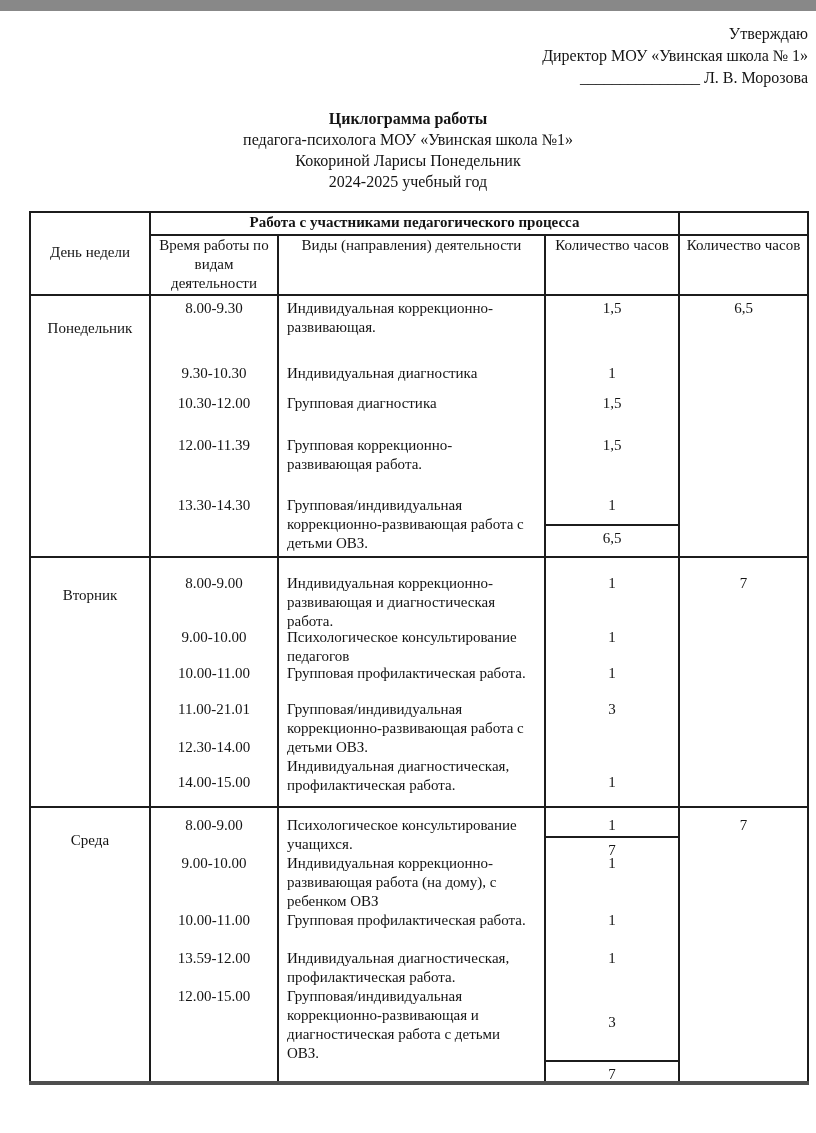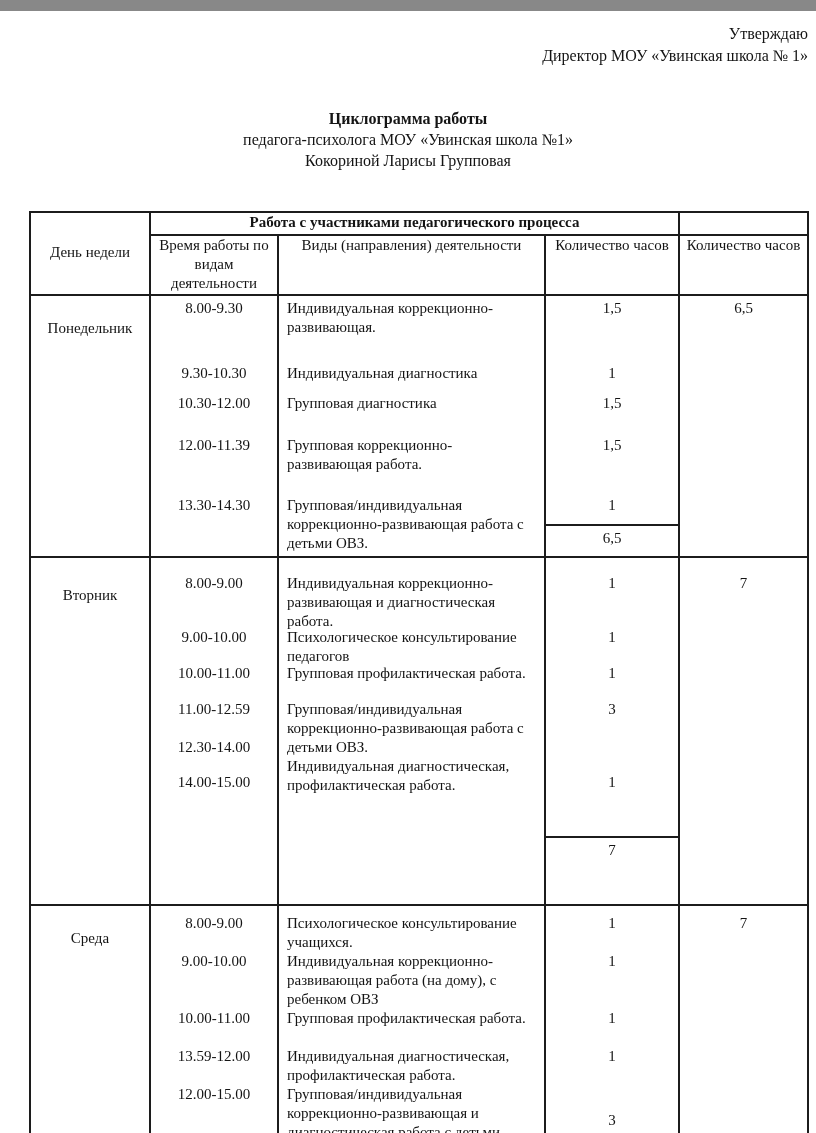--- a/index.html
+++ b/index.html
@@ -48,26 +48,28 @@
   .sub-line{position:absolute;left:0;right:0;border-top:2px solid #1c1c1c;}
 </style>
 </head>
 <body>
 
 <div class="page">
 
   <div class="approval">
     <div>Утверждаю</div>
     <div>Директор МОУ «Увинская школа № 1»</div>
+    <div><span>_______________</span><span> Л. В. Морозова</span></div>
   </div>
 
   <div class="title-block">
     <div class="bold">Циклограмма  работы</div>
     <div>педагога-психолога МОУ «Увинская школа №1»</div>
-    <div>Кокориной Ларисы Групповая</div>
+    <div>Кокориной Ларисы Понедельник</div>
+    <div>2024-2025 учебный год</div>
   </div>
 
   <table class="sched">
     <colgroup>
       <col style="width:120px">
         <col style="width:128px">
         <col style="width:267px">
         <col style="width:134px">
         <col style="width:129px">
     </colgroup>
@@ -113,29 +115,29 @@
         <div class="abs num" style="top:140px">1,5</div>
         <div class="abs num" style="top:200px">1</div>
         <div class="sub-line" style="top:228px"></div>
         <div class="abs num" style="top:233px">6,5</div>
       </td>
       <td>
         <div class="abs num" style="top:3px">6,5</div>
       </td>
     </tr>
 
-    <tr style="height:348px">
+    <tr style="height:250px">
       <td class="day-cell">
         <div class="day-label" style="top:28px">Вторник</div>
       </td>
       <td>
         <div class="abs t" style="top:16px">8.00-9.00</div>
         <div class="abs t" style="top:70px">9.00-10.00</div>
         <div class="abs t" style="top:106px">10.00-11.00</div>
-        <div class="abs t" style="top:142px">11.00-12.59</div>
+        <div class="abs t" style="top:142px">11.00-21.01</div>
         <div class="abs t" style="top:180px">12.30-14.00</div>
         <div class="abs t" style="top:215px">14.00-15.00</div>
       </td>
       <td>
         <div class="abs act" style="top:16px">Индивидуальная коррекционно-развивающая и диагностическая работа.</div>
         <div class="abs act" style="top:70px">Психологическое консультирование педагогов</div>
         <div class="abs act" style="top:106px">Групповая профилактическая работа.</div>
         <div class="abs act" style="top:142px">Групповая/индивидуальная коррекционно-развивающая работа с детьми ОВЗ.</div>
         <div class="abs act" style="top:199px">Индивидуальная диагностическая, профилактическая работа.</div>
       </td>

